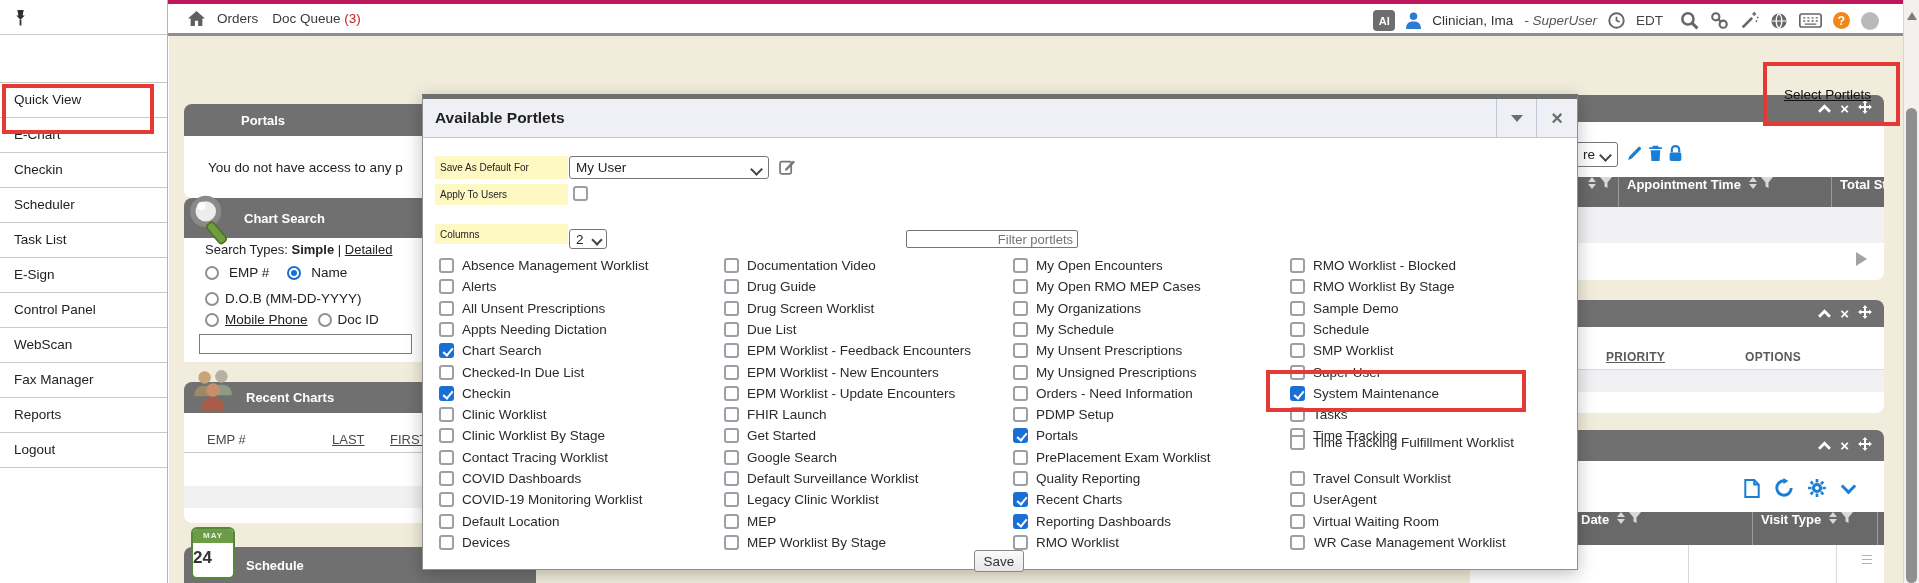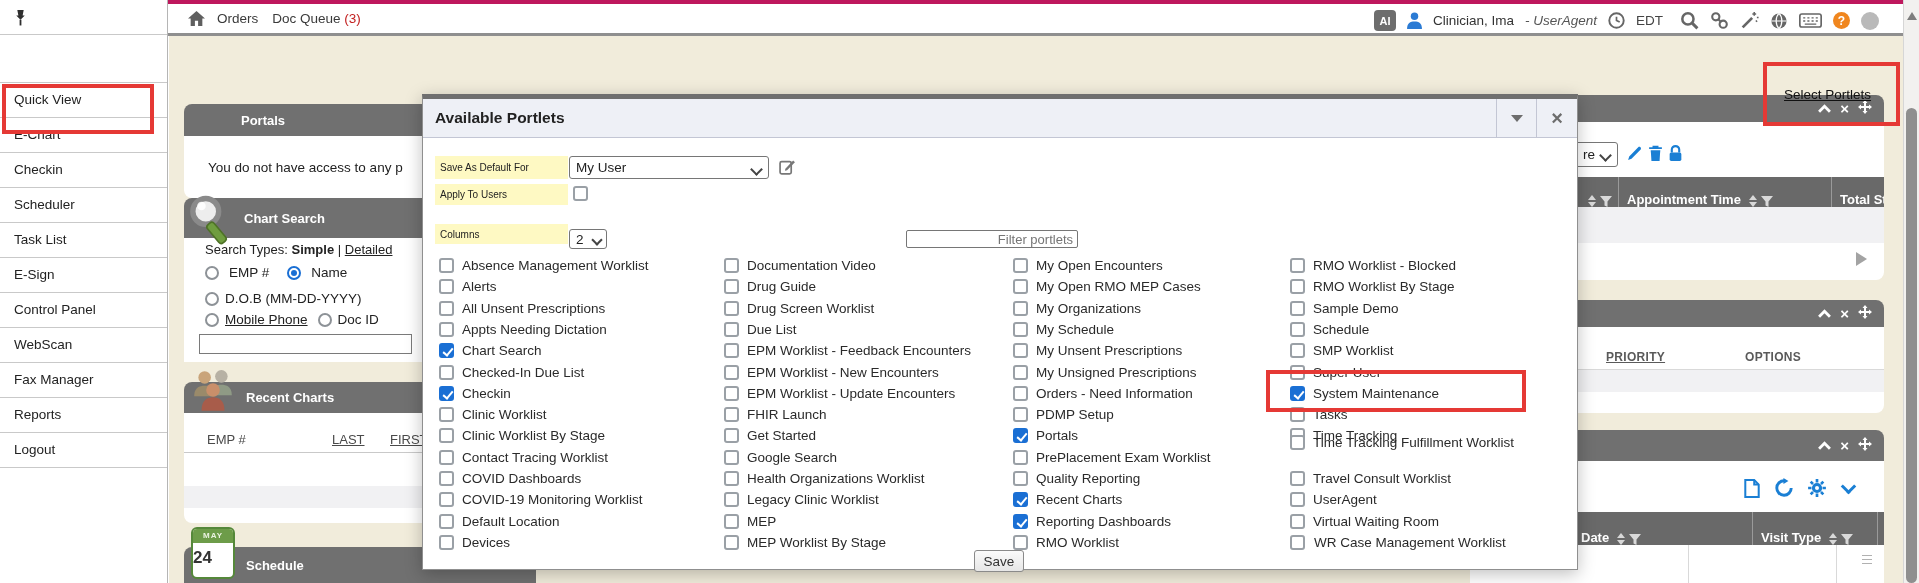--- a/index.html
+++ b/index.html
@@ -45,21 +45,21 @@
   .radio.checked::after{content:"";position:absolute;left:2px;top:2px;width:6px;height:6px;
     border-radius:50%;background:#1a6fd4;}
   .radio-row{display:flex;align-items:center;gap:6px;font-size:13.5px;color:#222;}
   .cs-input{border:1px solid #7a7a7a;background:#fff;height:20px;width:213px;}
   .rc-col{font-size:13px;color:#4a4a4a;cursor:pointer;}
   .cal{width:40px;height:48px;background:#fff;border:2px solid #55883a;border-radius:6px;overflow:hidden;}
   .cal-top{background:#6d9c49;color:#eaf2e0;font-size:8px;font-weight:bold;text-align:center;height:14px;line-height:14px;letter-spacing:1px;}
   .cal-day{font-size:17px;font-weight:bold;color:#333;text-align:left;line-height:30px;}
   
   .gridhead{background:#696969;color:#fff;font-size:13px;font-weight:bold;display:flex;align-items:stretch;}
-  .gh-cell{display:flex;align-items:flex-end;border-right:1px solid #9a9a9a;overflow:hidden;white-space:nowrap;}
+  .gh-cell{display:flex;align-items:flex-start;border-right:1px solid #9a9a9a;overflow:hidden;white-space:nowrap;}
   .sorticon{display:inline-flex;flex-direction:column;gap:2px;margin:0 4px 0 8px;}
   .sorticon .tu{width:0;height:0;border-left:4px solid transparent;border-right:4px solid transparent;border-bottom:5px solid #d8d8d8;}
   .sorticon .td{width:0;height:0;border-left:4px solid transparent;border-right:4px solid transparent;border-top:5px solid #d8d8d8;}
   .stripe{background:#f1f1f3;}
   .colhdr{font-size:12px;font-weight:bold;color:#5a5a5a;letter-spacing:.3px;cursor:pointer;}
   .blue-ic{cursor:pointer;display:inline-block;}
   .chev-down-blue{width:11px;height:11px;border-right:3px solid #1a7fd4;border-bottom:3px solid #1a7fd4;
     transform:rotate(45deg);display:inline-block;}
   .play-tri{width:0;height:0;border-top:7px solid transparent;border-bottom:7px solid transparent;
     border-left:11px solid #a3a3a3;}
@@ -342,21 +342,21 @@
   </span>
   <div id="topbar-right">
     <span class="ai-badge">AI</span>
     <span style="display:flex;">
       <svg width="15" height="17" viewBox="0 0 14 16">
           <circle cx="7" cy="4" r="3.5" fill="#2b7bd4"></circle>
           <path d="M0 16 C0 10.5 3 9 7 9 C11 9 14 10.5 14 16 Z" fill="#2b7bd4"></path>
         </svg>
     </span>
     <span class="user-name">Clinician, Ima</span>
-    <span class="user-role">- UserAgent</span>
+    <span class="user-role">- SuperUser</span>
     <span style="display:flex;">
       <svg width="17" height="17" viewBox="0 0 16 16">
           <circle cx="8" cy="8" r="6.8" fill="none" stroke="#666" stroke-width="1.8"></circle>
           <path d="M8 4.5 V8 L11 9.5" stroke="#666" stroke-width="1.6" fill="none"></path>
         </svg>
     </span>
     <span class="tz">EDT</span>
     <span style="display:flex;margin-left:6px;">
       <svg width="19" height="19" viewBox="0 0 18 18">
           <circle cx="7.5" cy="7.5" r="5.3" fill="none" stroke="#666" stroke-width="2.4"></circle>
@@ -545,21 +545,21 @@
       <div class="portlet-item" style="left: 301px; top: 170px;">
         <span class="cb"></span>
         <span class="portlet-label">Get Started</span>
       </div>
       <div class="portlet-item" style="left: 301px; top: 192px;">
         <span class="cb"></span>
         <span class="portlet-label">Google Search</span>
       </div>
       <div class="portlet-item" style="left: 301px; top: 213px;">
         <span class="cb"></span>
-        <span class="portlet-label">Health Organizations Worklist</span>
+        <span class="portlet-label">Default Surveillance Worklist</span>
       </div>
       <div class="portlet-item" style="left: 301px; top: 234px;">
         <span class="cb"></span>
         <span class="portlet-label">Legacy Clinic Worklist</span>
       </div>
       <div class="portlet-item" style="left: 301px; top: 256px;">
         <span class="cb"></span>
         <span class="portlet-label">MEP</span>
       </div>
       <div class="portlet-item" style="left: 301px; top: 277px;">

